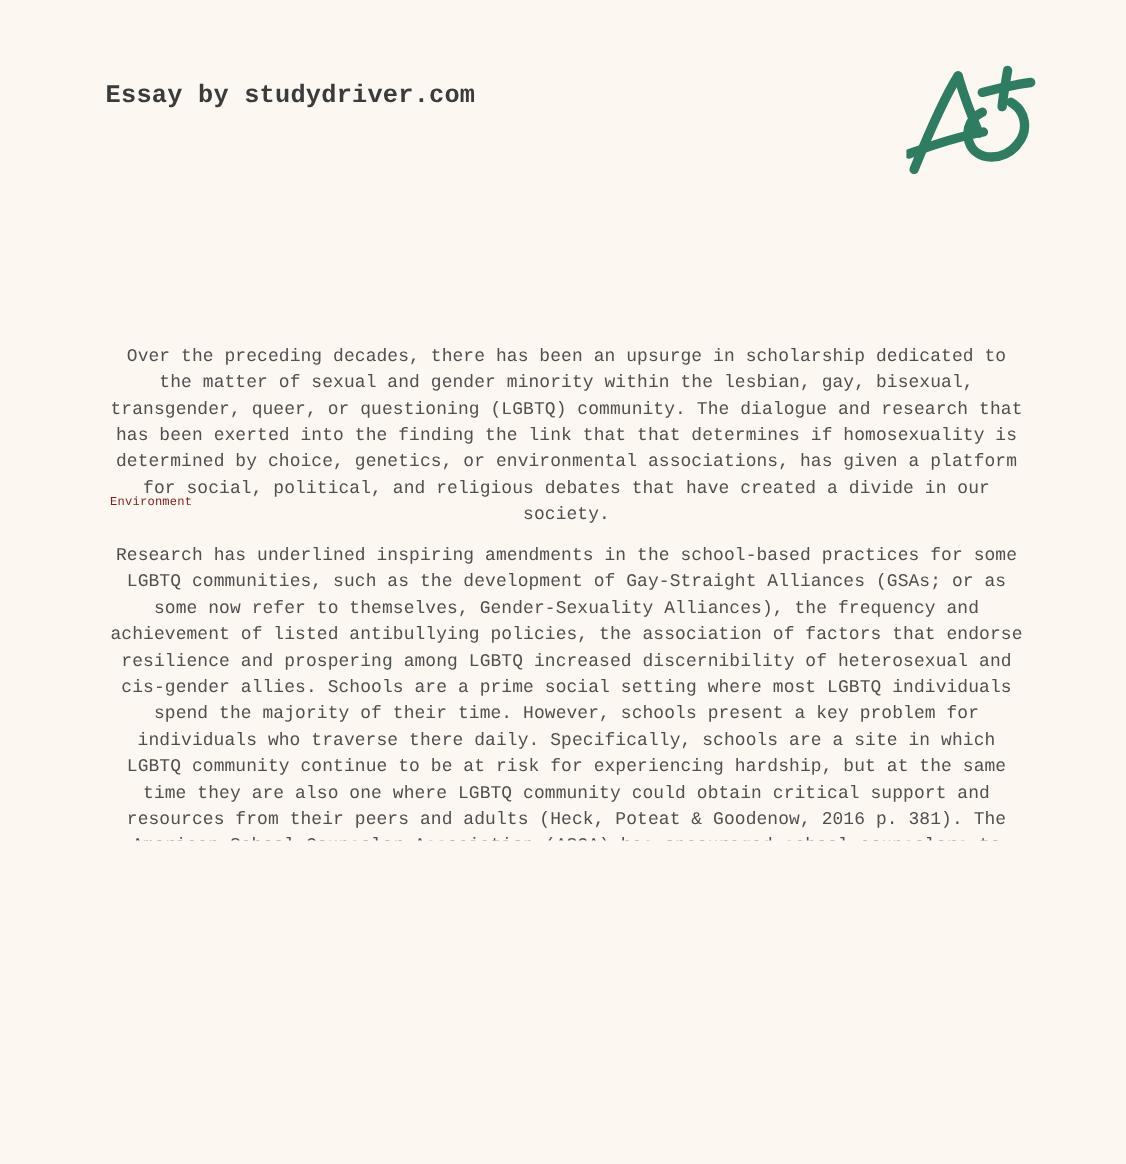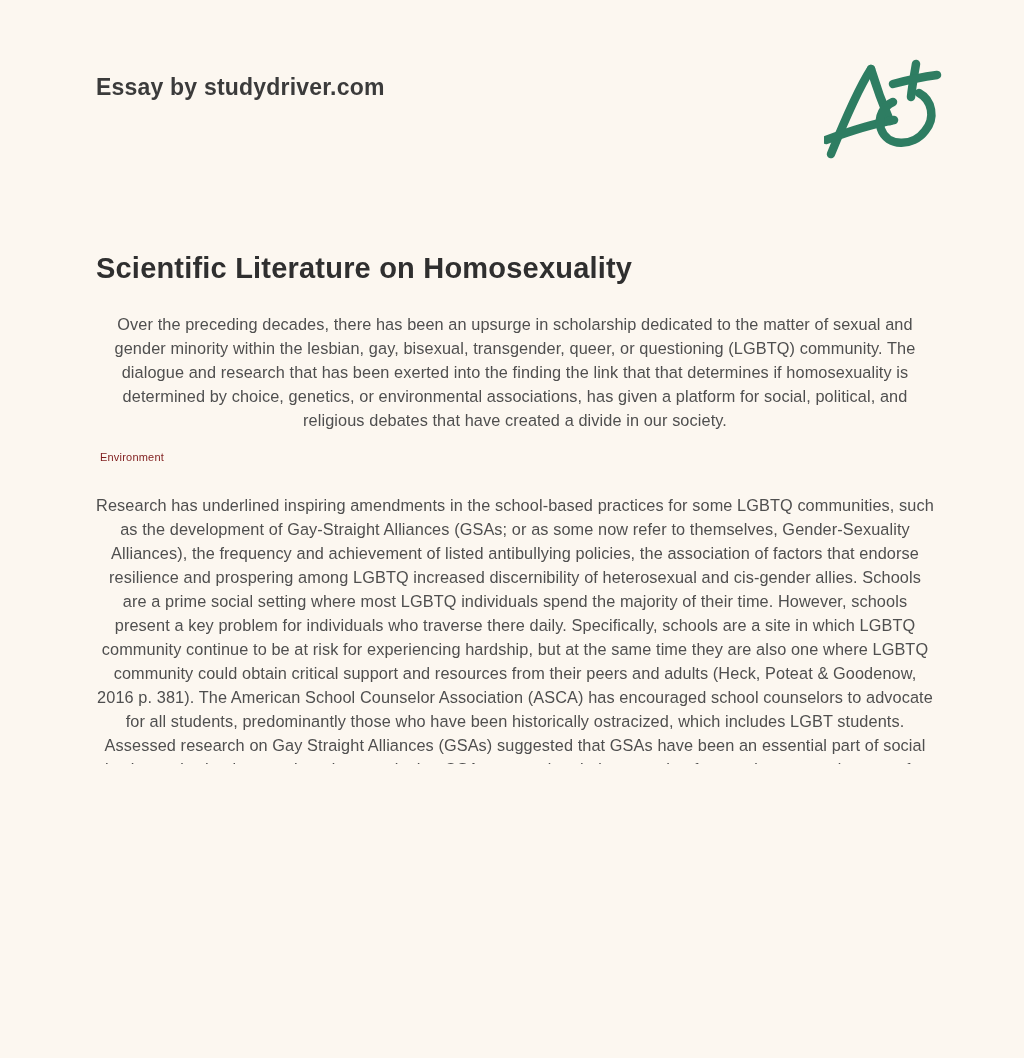--- a/index.html
+++ b/index.html
@@ -7,20 +7,21 @@
   body {
     font-family: "Liberation Sans", "DejaVu Sans", sans-serif;
     background: #FCF7F0;
   }
   .page {
     position: relative;
     width: 1024px;
     height: 764px;
     background: #FCF7F0;
     overflow: hidden;
+    font-family: Liberation Mono, monospace;
   }
   .site-heading {
     position: absolute;
     left: 96px;
     top: 74px;
     font-size: 23px;
     font-weight: 700;
     color: #3B3B3B;
     letter-spacing: 0.2px;
   }
@@ -94,21 +95,20 @@
       <path d="M2 82 C 26 73, 48 66, 70 62"></path>
 
       <path d="M95 35 C 108 42, 112 60, 101 73 C 89 89, 63 89, 57 71 C 53 58, 60 48, 69 44"></path>
 
       <path d="M92 6 C 90 18, 88 29, 87 39"></path>
 
       <path d="M69 26 C 84 22, 98 19, 113 17"></path>
     </svg>
   </div>
 
-  <h2 class="essay-title">Scientific Literature on Homosexuality</h2>
 
   <p class="body-text intro-paragraph">Over the preceding decades, there has been an upsurge in scholarship dedicated to the matter of sexual and gender minority within the lesbian, gay, bisexual, transgender, queer, or questioning (LGBTQ) community. The dialogue and research that has been exerted into the finding the link that that determines if homosexuality is determined by choice, genetics, or environmental associations, has given a platform for social, political, and religious debates that have created a divide in our society.</p>
 
   <h3 class="section-heading">Environment</h3>
 
   <p class="body-text main-paragraph">Research has underlined inspiring amendments in the school-based practices for some LGBTQ communities, such as the development of Gay-Straight Alliances (GSAs; or as some now refer to themselves, Gender-Sexuality Alliances), the frequency and achievement of listed antibullying policies, the association of factors that endorse resilience and prospering among LGBTQ increased discernibility of heterosexual and cis-gender allies. Schools are a prime social setting where most LGBTQ individuals spend the majority of their time. However, schools present a key problem for individuals who traverse there daily. Specifically, schools are a site in which LGBTQ community continue to be at risk for experiencing hardship, but at the same time they are also one where LGBTQ community could obtain critical support and resources from their peers and adults (Heck, Poteat &amp; Goodenow, 2016 p. 381). The American School Counselor Association (ASCA) has encouraged school counselors to advocate for all students, predominantly those who have been historically ostracized, which includes LGBT students. Assessed research on Gay Straight Alliances (GSAs) suggested that GSAs have been an essential part of social justice and school counselor advocacy, in that GSAs are student-led groups that foster advocacy and support for lesbian, gay, bisexual, transgender, and questioning (LGBTQ) students and their allies (Simons, Hutchison &amp; Bahr, 2017 p. 30). Although school environments have been in favor of homosexuality, other environments have not been so favorable. Religious leaders have tussled with the materialization of homosexuality in the public globe. Some religious groups within the church have countered with intense opposition as many religious elites have drawn upon a selection of scriptural and doctrinal references of classify homosexuality. For example, a plague, an abomination, a disorder and a violation of God's design (Sumerau &amp; Cragun, 2014 p. 335). Many ministries reveal their rejection of homosexuality and is certified in the Bible. Of the 66 books of the Bible, six often-cited verses (Genesis 1-2, 19:1-9; Leviticus 18:22, 20:13; 1 Corinthians 6:9; Romans 1:26-27; and 1 Timothy 1:10) have been interpreted as evidence that homophobia are scripturally normative. Religious denominations use these verses to repudiate same-sex romantic relationships, to diminish homosexual genital experiences, and to decline ordination opportunities for gay a</p>
 
 </div>
 
 </body></html>

